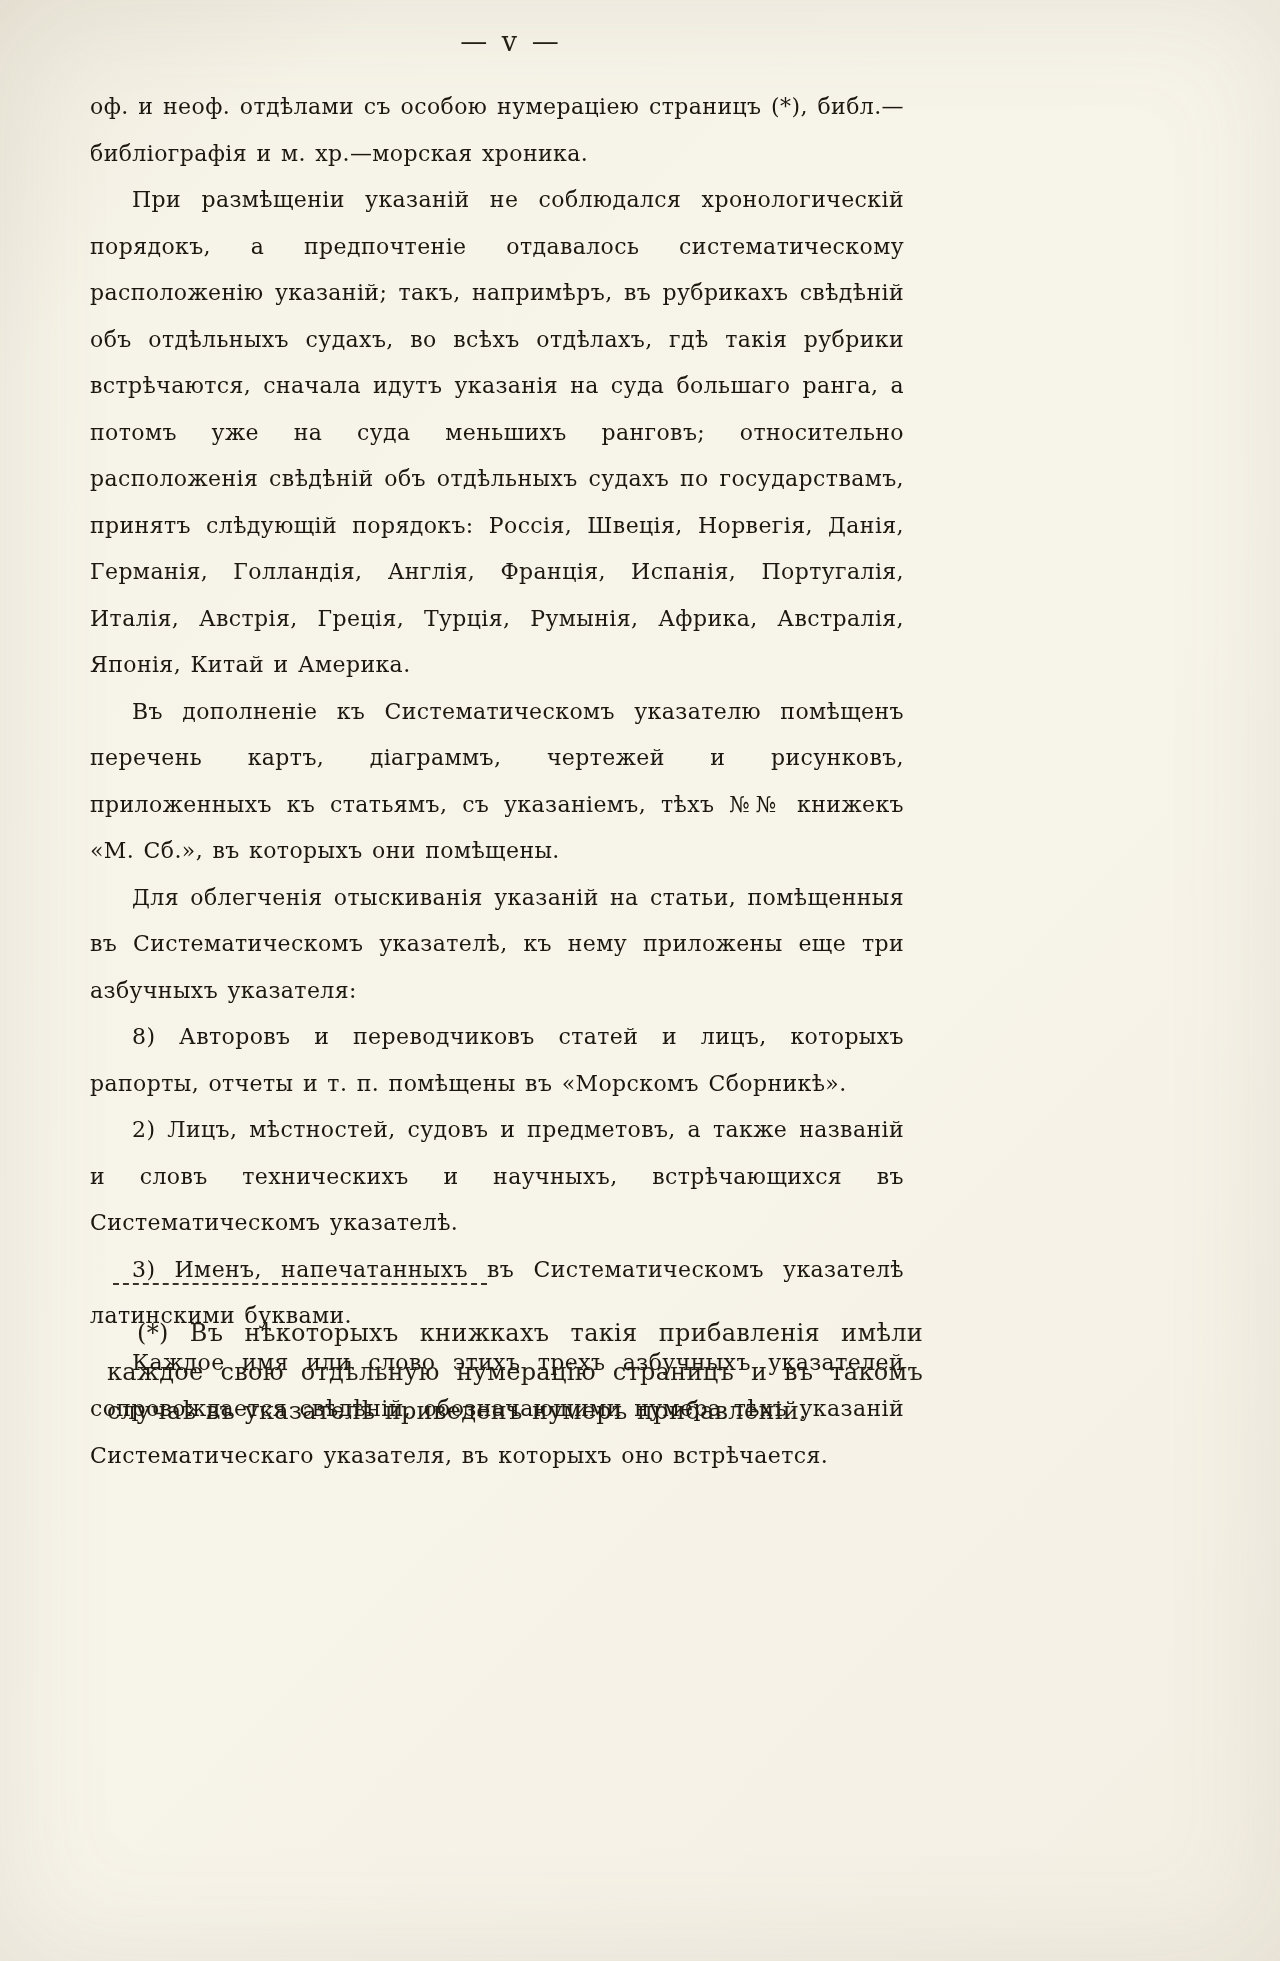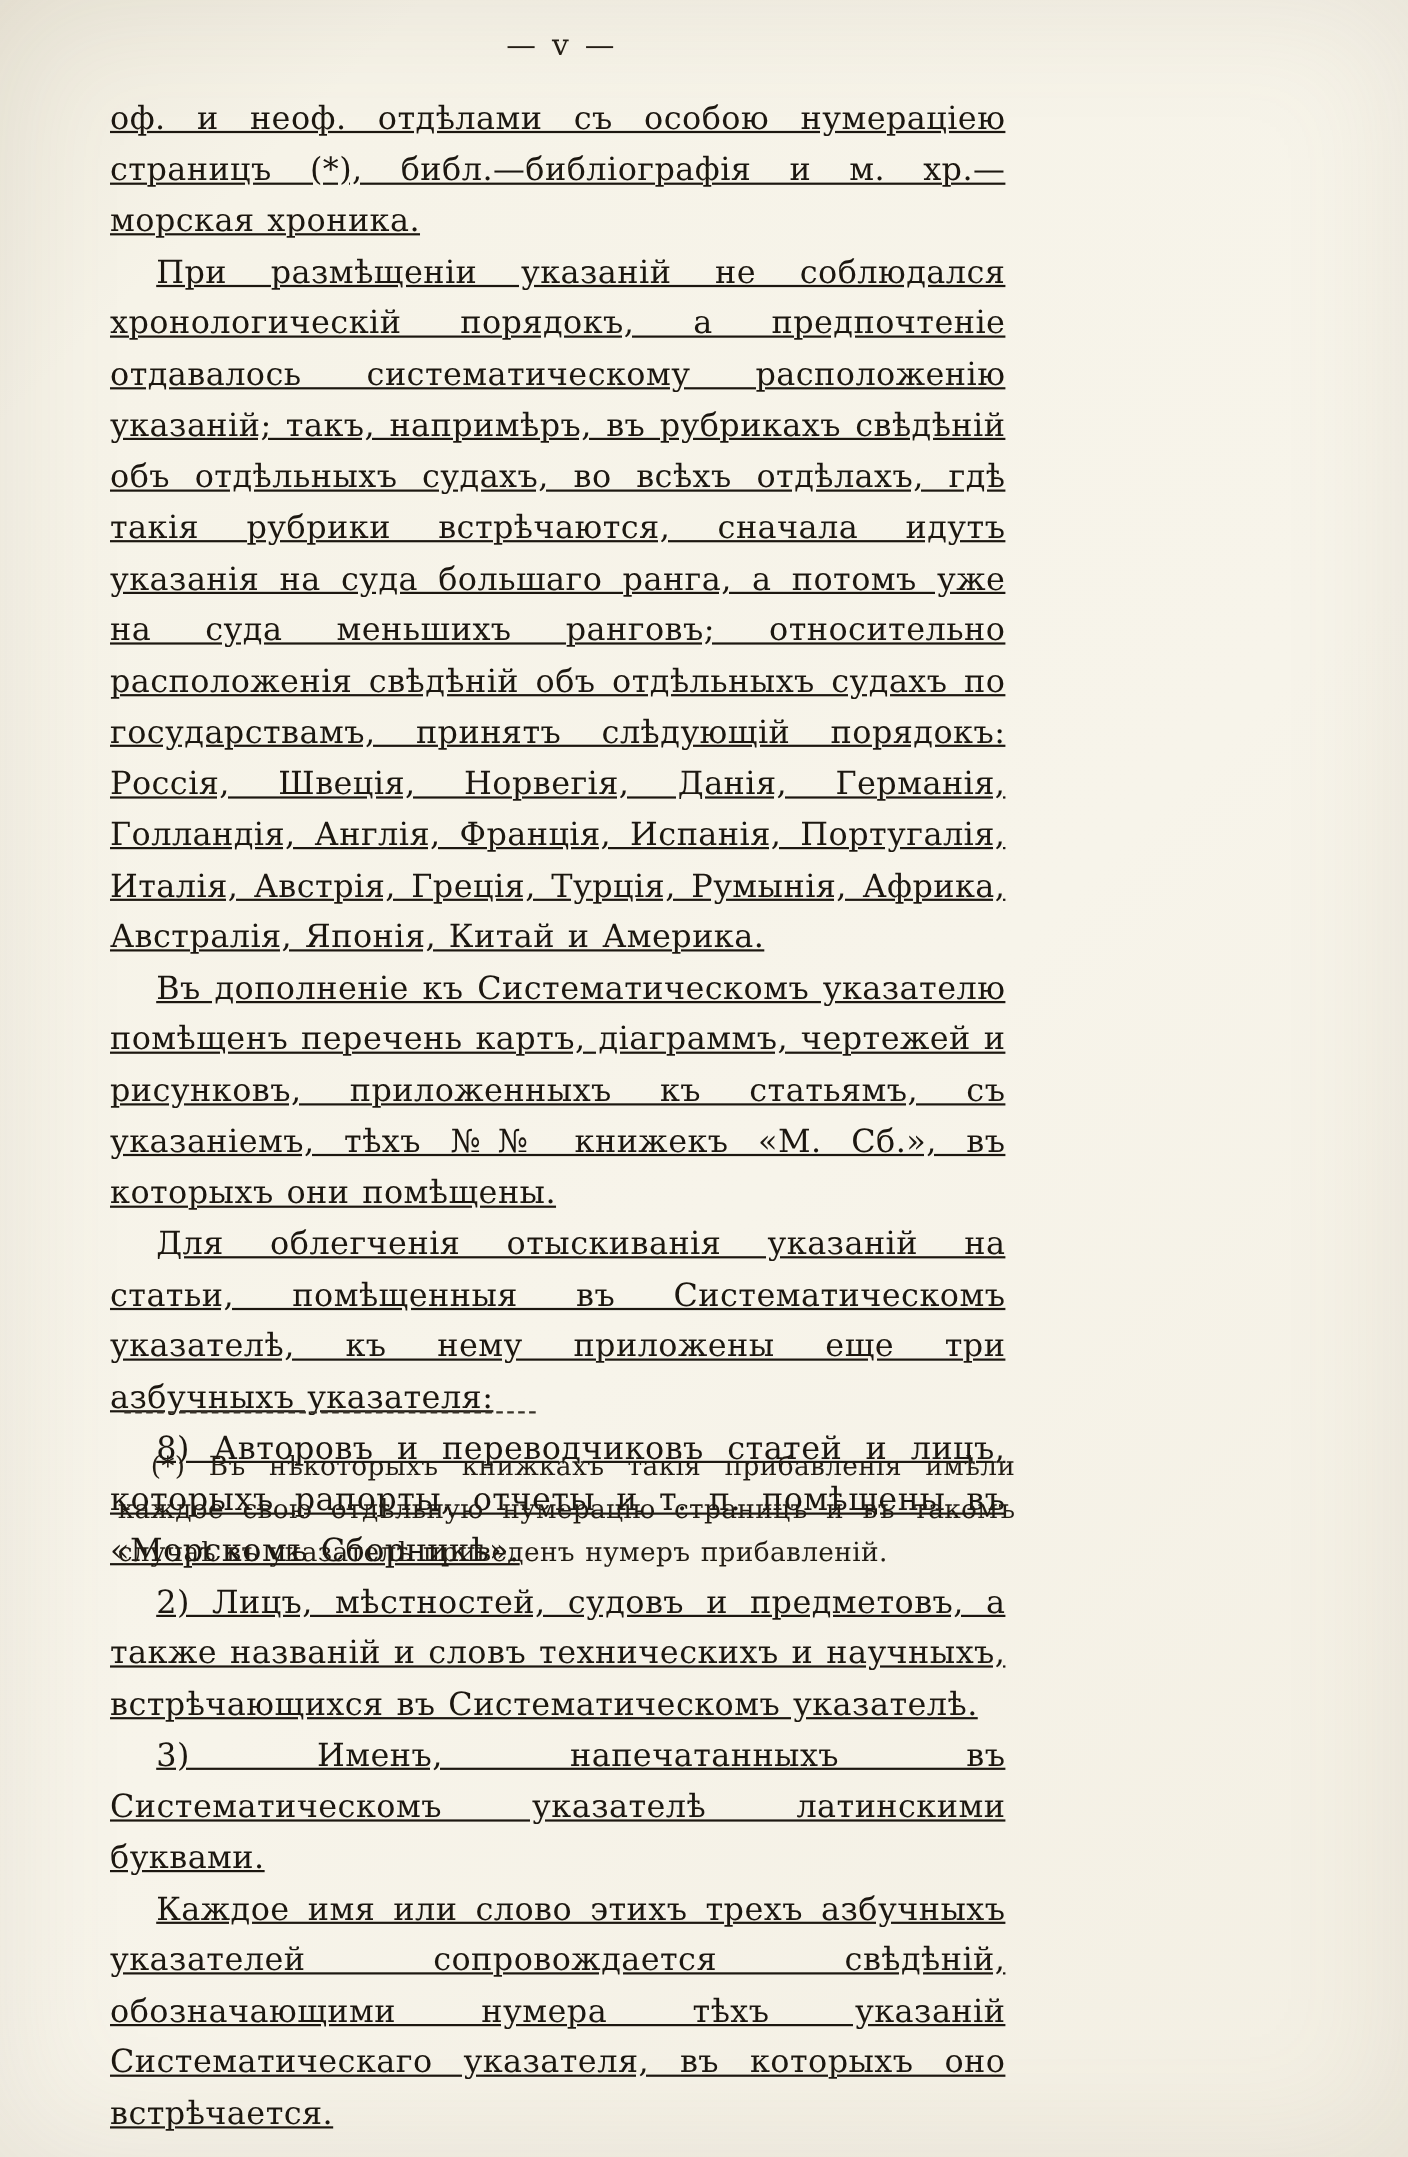--- a/index.html
+++ b/index.html
@@ -24,28 +24,27 @@
     left: 105px;
     width: 812px;
     text-align: center;
     font-size: 27px;
     letter-spacing: 3px;
     color: #241e15;
   }
   .content {
     position: absolute;
     top: 84px;
-    left: 100px;
+    left: 90px;
     width: 814px;
-    font-size: 29px;
+    font-size: 22px;
     line-height: 46.5px;
     text-align: justify;
     letter-spacing: 0.4px;
     word-spacing: 2px;
-    text-decoration: underline;
   }
   .content p {
     margin: 0;
     text-indent: 42px;
   }
   .content p.no-indent {
     text-indent: 0;
   }
   .footnote-rule {
     position: absolute;

